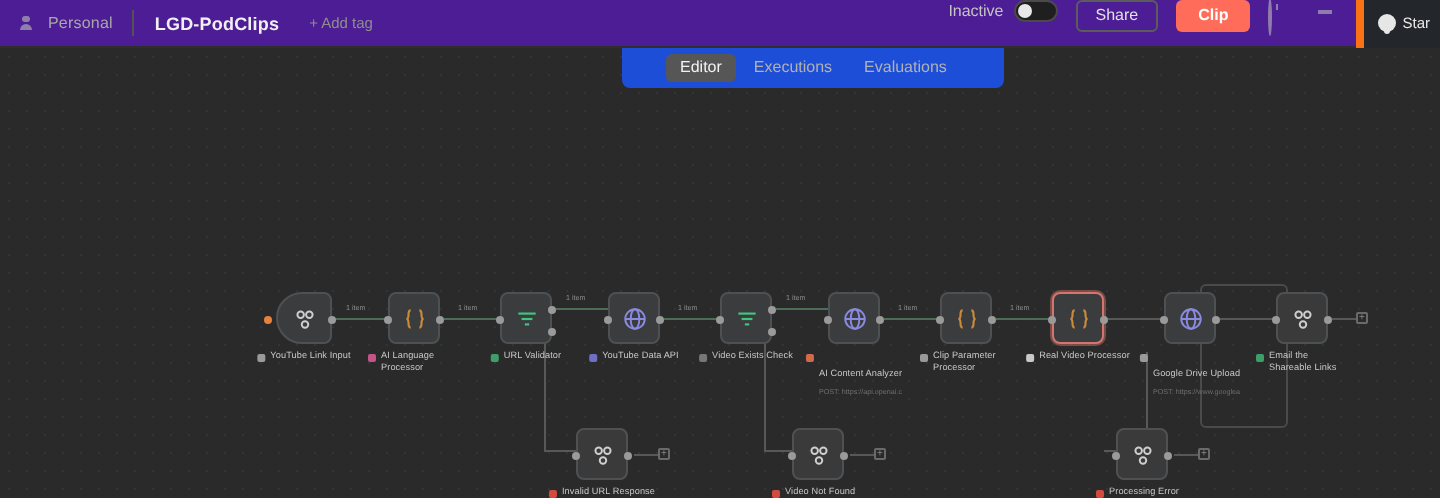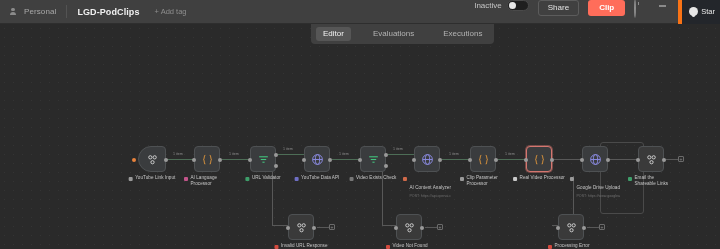--- a/index.html
+++ b/index.html
@@ -7,21 +7,21 @@
   body {
     background:#2b2b2b;
     font-family:"Liberation Sans", sans-serif;
     color:#d9d9d9;
     -webkit-font-smoothing:antialiased;
   }
 
   
   #header {
     position:absolute; top:0; left:0; width:720px; height:24px;
-    background:#404040;
+    background:#4c1d95;
     display:flex; align-items:center;
     border-bottom:1px solid #2e2e2e;
     z-index:30;
   }
   .hdr-left { display:flex; align-items:center; gap:7px; padding-left:9px; }
   .person-ico { width:8px; height:8px; position:relative; opacity:.62; }
   .person-ico::before{ content:""; position:absolute; left:2.4px; top:0; width:3.2px;height:3.2px;border-radius:50%; background:#b9b9b9;}
   .person-ico::after{ content:""; position:absolute; left:.8px; top:4px; width:6.4px;height:3.4px;border-radius:3px 3px 0 0; background:#b9b9b9;}
   .personal-txt { font-size:8px; color:#a8a8a8; letter-spacing:.1px; }
   .divider-v { width:1px; height:13px; background:#535353; margin:0 3px; }
@@ -59,23 +59,23 @@
     background:#23262b; height:24px; padding:0 5px 0 7px;
     border-left:4px solid #f97316;
   }
   .gh-mark { width:9px; height:9px; border-radius:50%; background:#e6e6e6; position:relative; }
   .gh-mark::after{content:"";position:absolute;left:3px;bottom:-1px;width:3px;height:3.5px;background:#e6e6e6;border-radius:0 0 2px 2px;}
   .gh-txt { font-size:7.5px; color:#eaeaea; }
 
   
   #tabbar {
     position:absolute; top:24px; left:311px; height:20px;
-    display:flex; align-items:center; gap:15px;
-    background:#404040; border-radius:0 0 4px 4px;
-    padding:0 5px; z-index:25;
+    display:flex; align-items:center; gap:2px;
+    background:#1d4ed8; border-radius:0 0 4px 4px;
+    padding:0 22px; z-index:25;
   }
   .tab {
     font-size:8px; color:#b2b2b2; padding:3px 7px;
     border-radius:3px; cursor:pointer; line-height:1;
   }
   .tab.active { background:#565656; color:#f2f2f2; }
 
   
   #canvas {
     position:absolute; top:24px; left:0; width:720px; height:225px;
@@ -165,22 +165,22 @@
       </span>
     <span class="gh-btn">
       <span class="gh-mark"></span>
       <span class="gh-txt">Star</span>
     </span>
   </div>
 </div>
 
 <div id="tabbar">
   <div class="tab active">Editor</div>
+  <div class="tab">Executions</div>
   <div class="tab">Evaluations</div>
-  <div class="tab">Executions</div>
 </div>
 
 <div id="canvas">
 
   <div class="conn" style="left:166px; top:135px; width:28px;"></div>
   <div class="clabel" style="left:172px; top:128px;">1 item</div>
 
   <div class="conn" style="left:222px; top:135px; width:28px;"></div>
   <div class="clabel" style="left:228px; top:128px;">1 item</div>
 

